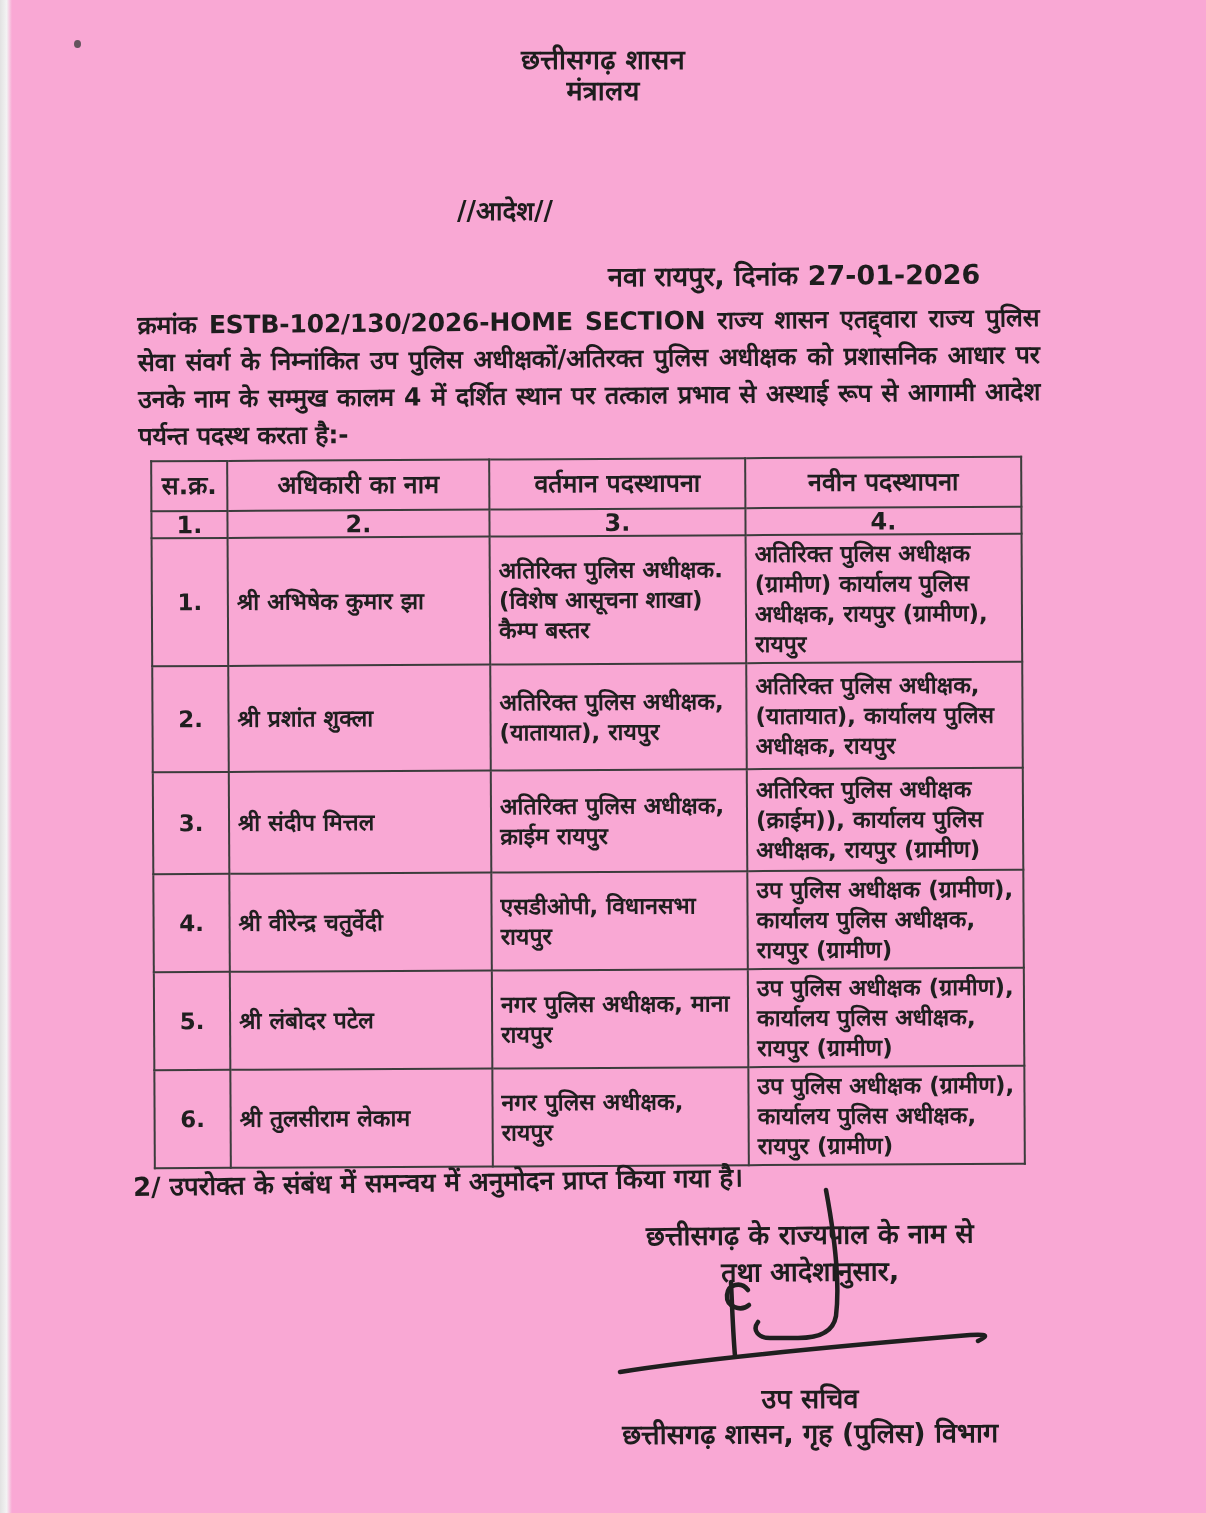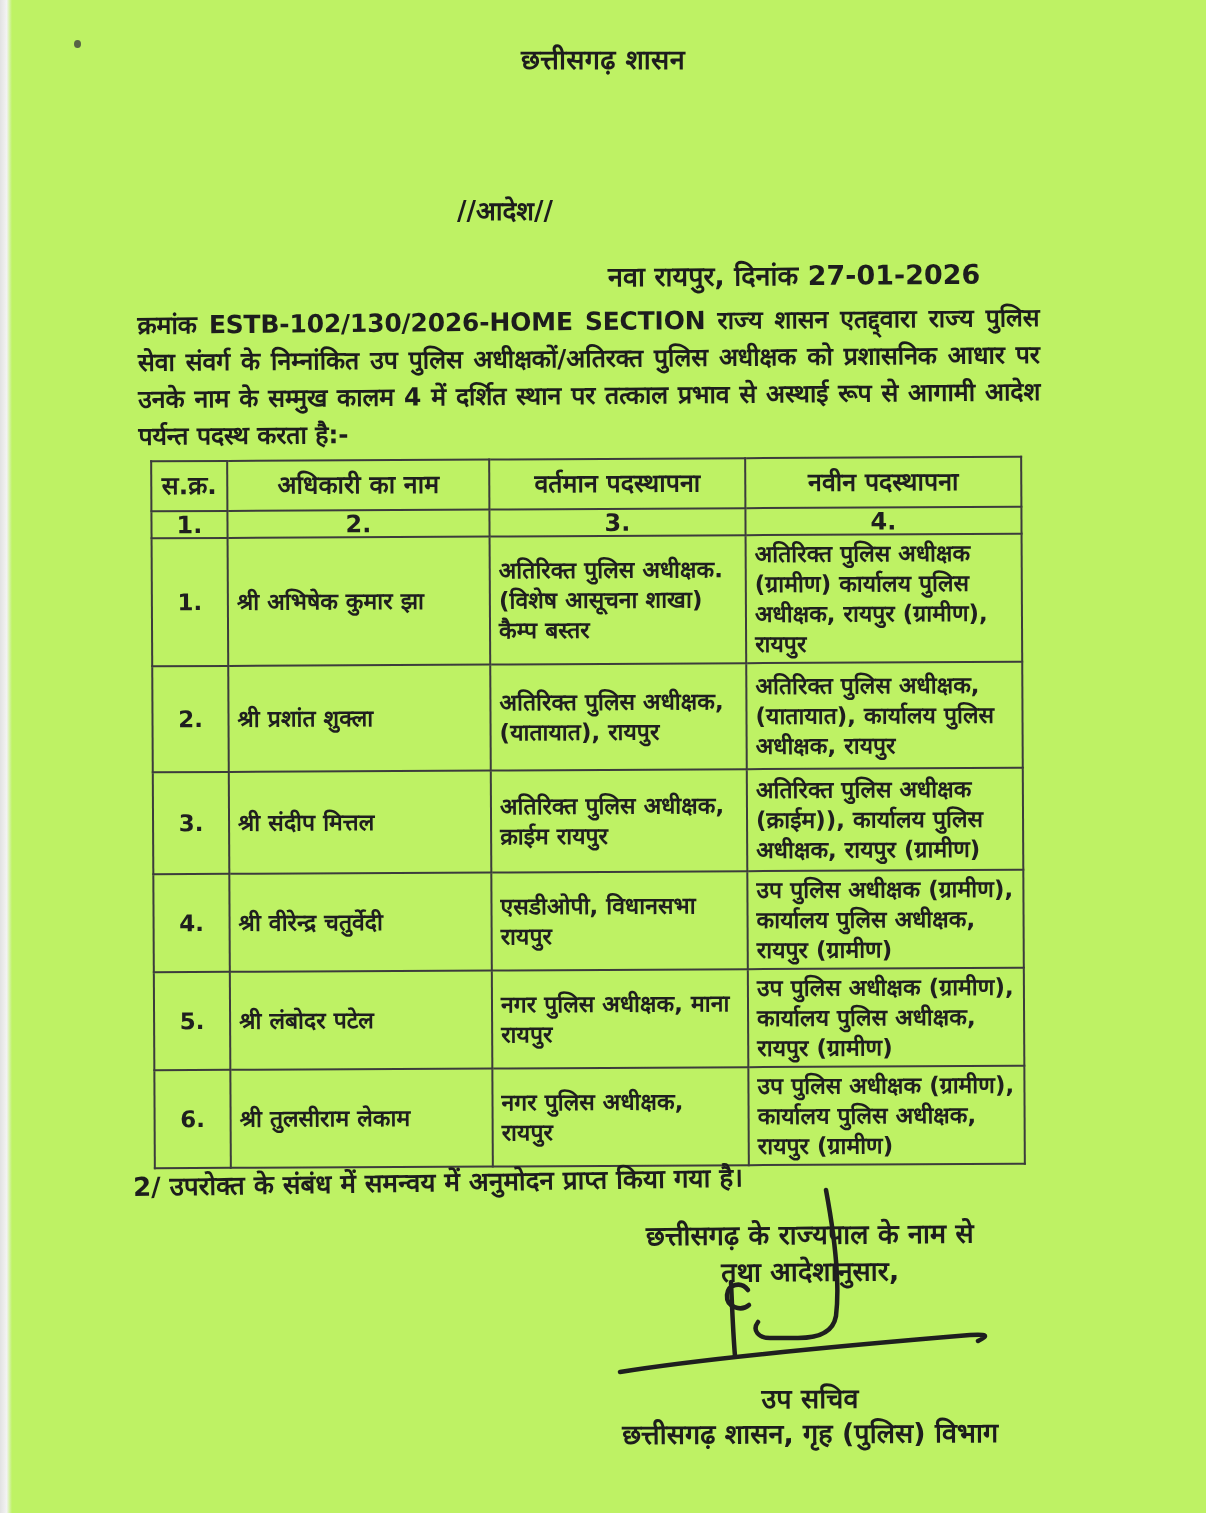--- a/index.html
+++ b/index.html
@@ -4,21 +4,21 @@
 <style>
   * { margin:0; padding:0; box-sizing:border-box; }
   html,body { width:1206px; height:1513px; }
   body {
     position:relative;
     background:#fdfdfd;
     font-family:"DejaVu Sans", sans-serif;
     color:#1d1d1d;
     overflow:hidden;
   }
-  .page { position:absolute; inset:0; background:#bef264; }
+  .page { position:absolute; inset:0; background:#f9a8d4; }
 
   .edge-shade {
     position:absolute; left:0; top:0; width:12px; height:100%;
     background:linear-gradient(90deg,#e2e2e2 0%,#f3f3f3 55%,rgba(255,255,255,0) 100%);
   }
   .speck {
     position:absolute; left:74px; top:40px; width:7px; height:8px;
     background:#3f3f3f; border-radius:50%; opacity:.8;
   }
 
@@ -88,20 +88,21 @@
 </head>
 <body>
 
 <div class="page">
 
   <div class="edge-shade"></div>
   <div class="speck"></div>
 
   <div class="doc-header">
     <div>छत्तीसगढ़ शासन</div>
+    <div>मंत्रालय</div>
   </div>
 
   <div class="order-title">//आदेश//</div>
 
   <div class="dateline">नवा रायपुर, दिनांक 27-01-2026</div>
 
   <p class="body-para">क्रमांक ESTB-102/130/2026-HOME SECTION राज्य शासन एतद्द्वारा राज्य पुलिस सेवा संवर्ग के निम्नांकित उप पुलिस अधीक्षकों/अतिरक्त पुलिस अधीक्षक को प्रशासनिक आधार पर उनके नाम के सम्मुख कालम 4 में दर्शित स्थान पर तत्काल प्रभाव से अस्थाई रूप से आगामी आदेश पर्यन्त पदस्थ करता है:-</p>
 
   <table class="officers">
     <colgroup>

